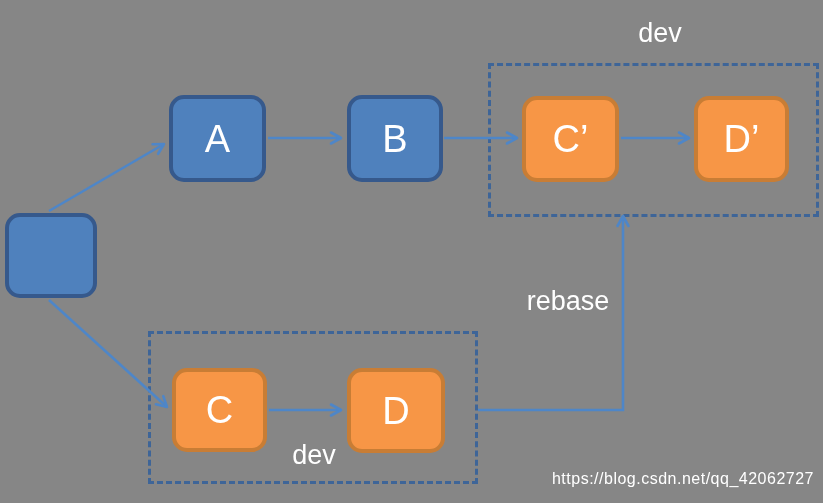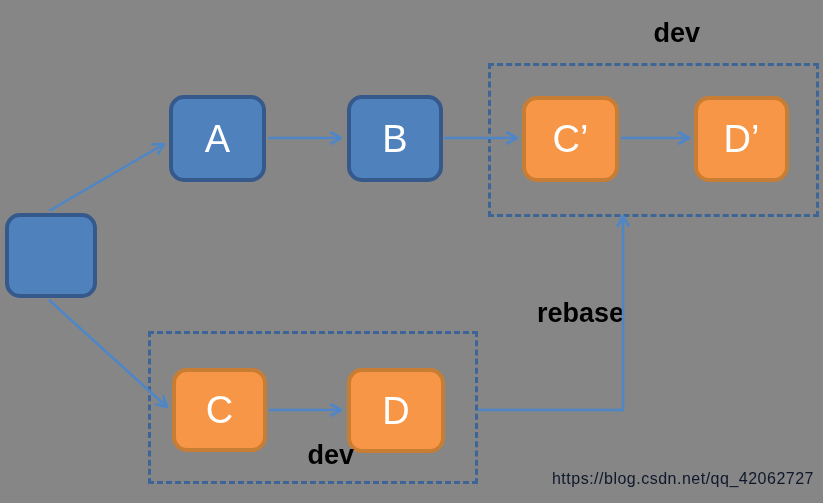--- a/index.html
+++ b/index.html
@@ -48,37 +48,37 @@
     position: absolute;
     box-sizing: border-box;
     border: 3px dashed #3E6598;
   }
   .branch-box-top    { left: 488px; top: 63px;  width: 331px; height: 154px; }
   .branch-box-bottom { left: 148px; top: 331px; width: 330px; height: 153px; }
 
   
   .lbl {
     position: absolute;
-    color: #000000;
-    font-weight: bold;
+    color: #ffffff;
+    font-weight: normal;
     font-size: 27px;
     line-height: 1;
-    text-align: right;
+    text-align: center;
   }
   .lbl-master     { left: 228px; top: 55px;  width: 120px; }
   .lbl-dev-top    { left: 620px; top: 20px;  width: 80px;  }
-  .lbl-rebase     { left: 512px; top: 288px; width: 112px; margin-top: 12px; }
+  .lbl-rebase     { left: 512px; top: 288px; width: 112px; }
   .lbl-dev-bottom { left: 274px; top: 442px; width: 80px;  }
 
   
   .watermark {
     position: absolute;
     right: 9px;
     top: 470px;
-    color: #0f172a;
+    color: #ffffff;
     font-size: 16px;
     letter-spacing: 0.5px;
   }
 
   
   svg.arrows {
     position: absolute;
     left: 0;
     top: 0;
     pointer-events: none;

